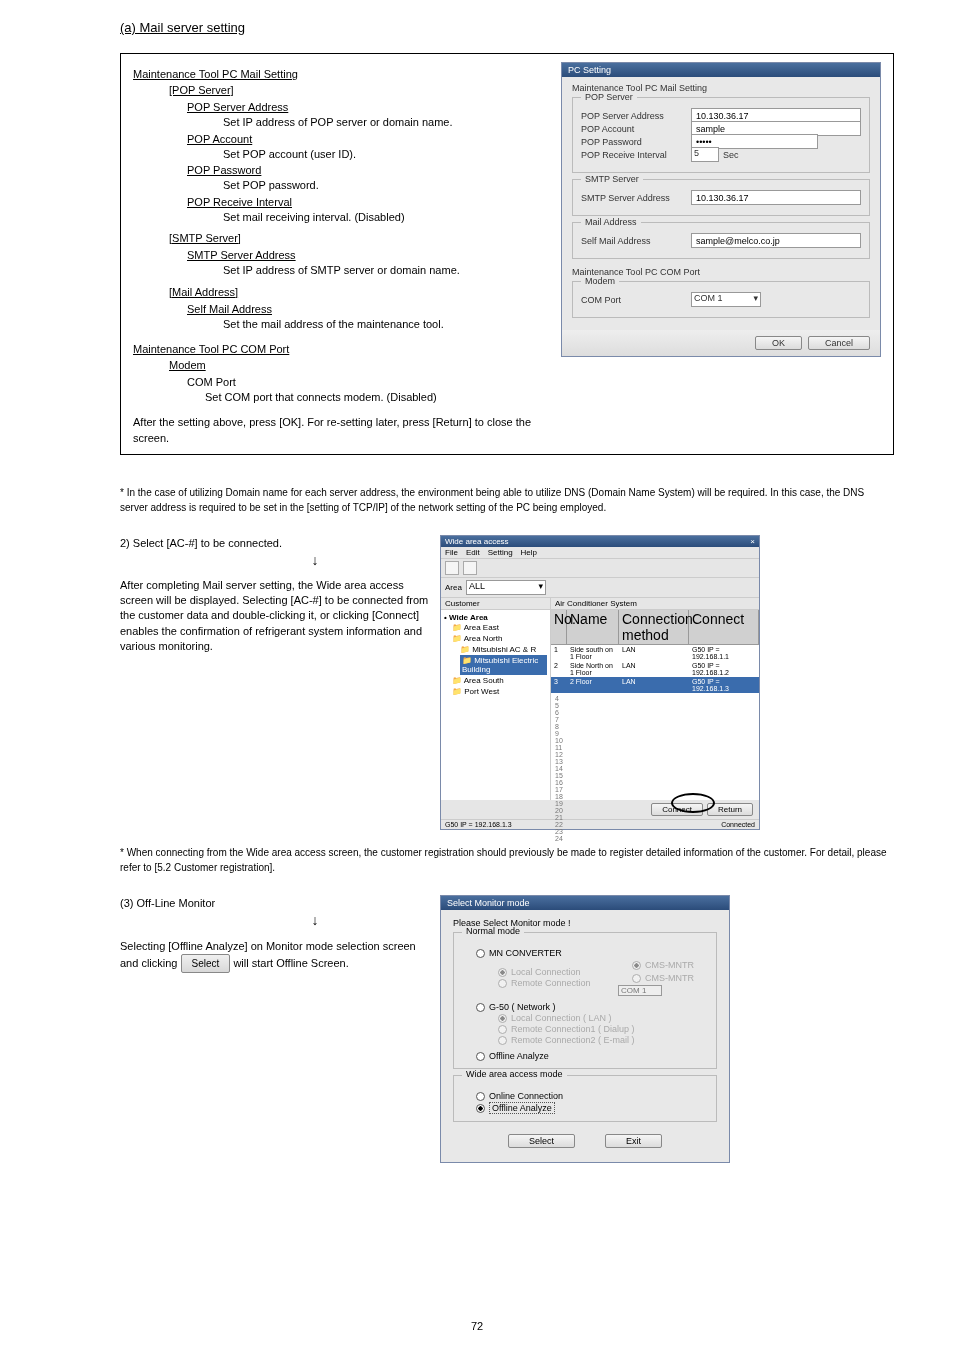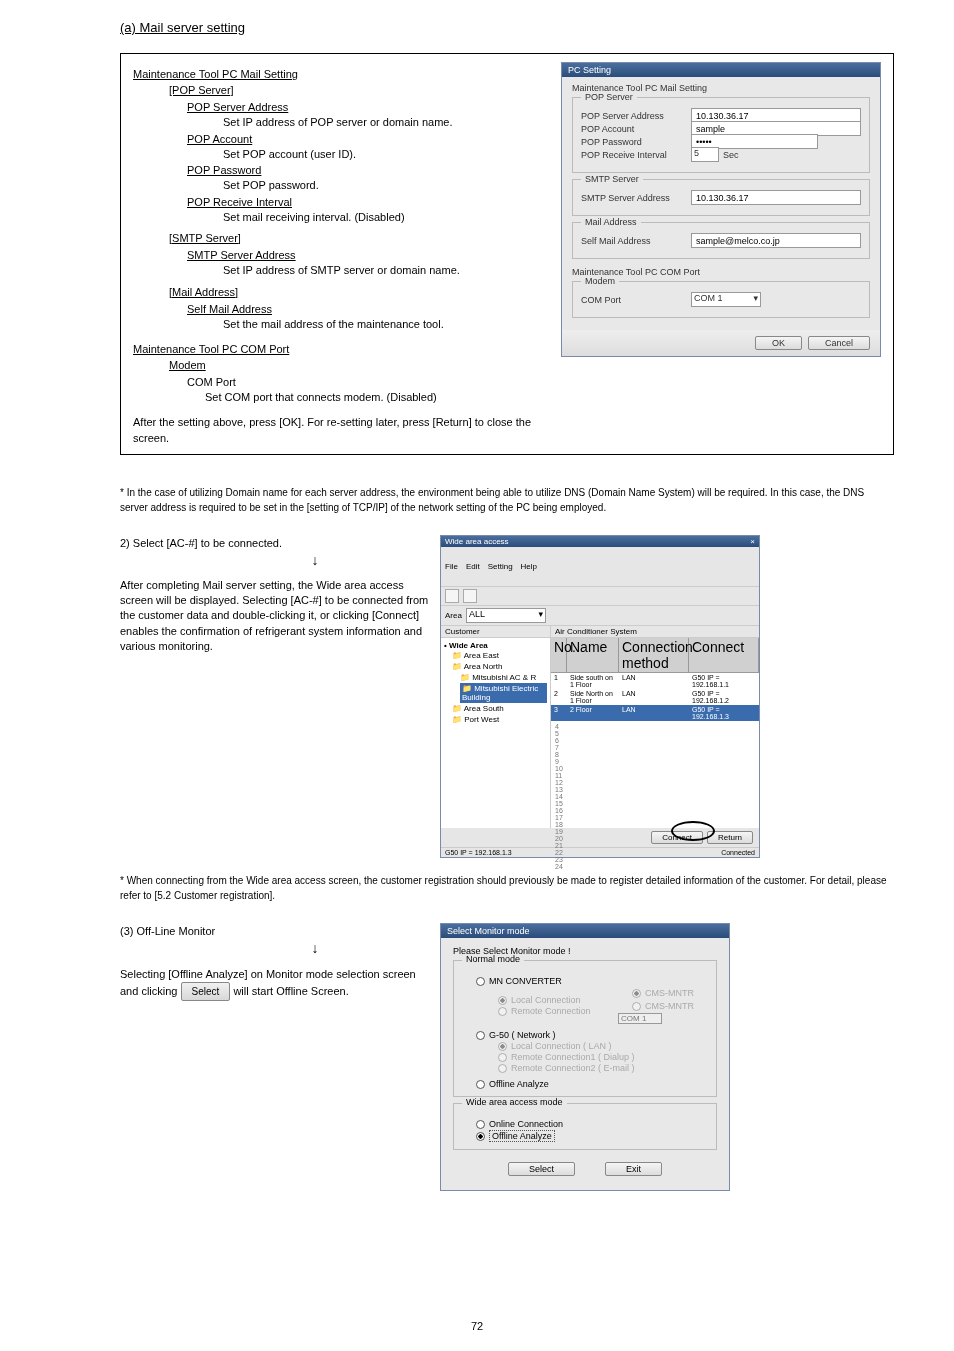--- a/index.html
+++ b/index.html
@@ -172,21 +172,21 @@
     }
     
     .wa-shot {
       border: 1px solid #7a8aaa;
       background: #e6e6e6;
       font-size: 8px;
       width: 320px;
       position: relative;
     }
     .wa-title { background: linear-gradient(#4a6f9e, #2b4c7a); color:#fff; padding:1px 4px; display:flex; justify-content:space-between;}
-    .wa-menubar { padding: 15px 4px; display:flex; gap:8px; border-bottom:1px solid #ccc;}
+    .wa-menubar { padding: 1px 4px; display:flex; gap:8px; border-bottom:1px solid #ccc;}
     .wa-toolbar { padding:2px 4px; display:flex; gap:4px; border-bottom:1px solid #ccc;}
     .wa-toolicon { width:14px; height:14px; border:1px solid #aaa; background:#f5f5f5;}
     .wa-main { display:flex; height:190px; }
     .wa-tree { width:110px; border-right:1px solid #ccc; padding:3px; background:#fff;}
     .wa-tree-root { font-weight:bold; font-size:8px;}
     .wa-tree-item { margin-left:8px; font-size:8px; padding:1px 0;}
     .wa-tree-sel { background:#3a6cad; color:#fff; padding:1px 2px;}
     .wa-list { flex:1; background:#fff; display:flex; flex-direction:column;}
     .wa-list-head { background:#d0d0d0; display:flex; font-size:14px; border-bottom:1px solid #999;}
     .wa-list-head div { padding:1px 3px; border-right:1px solid #999;}

